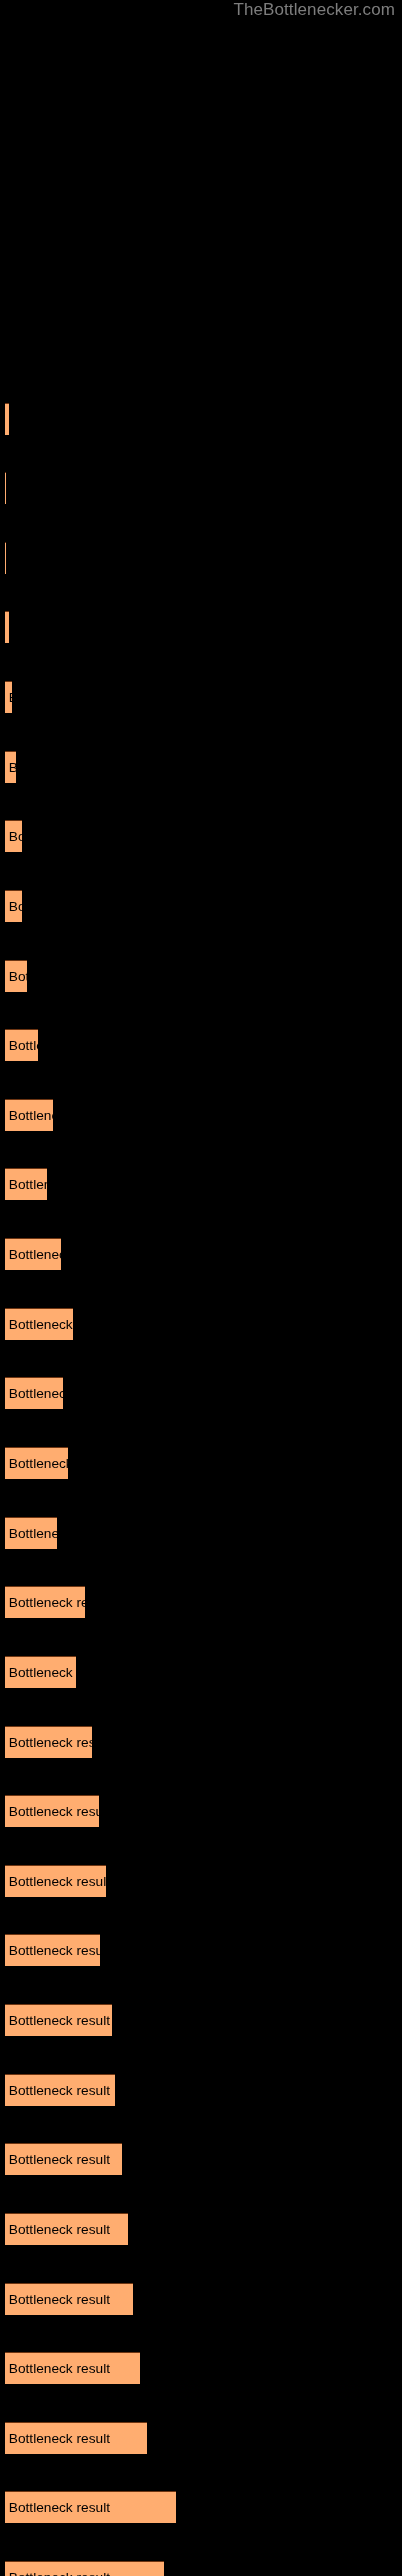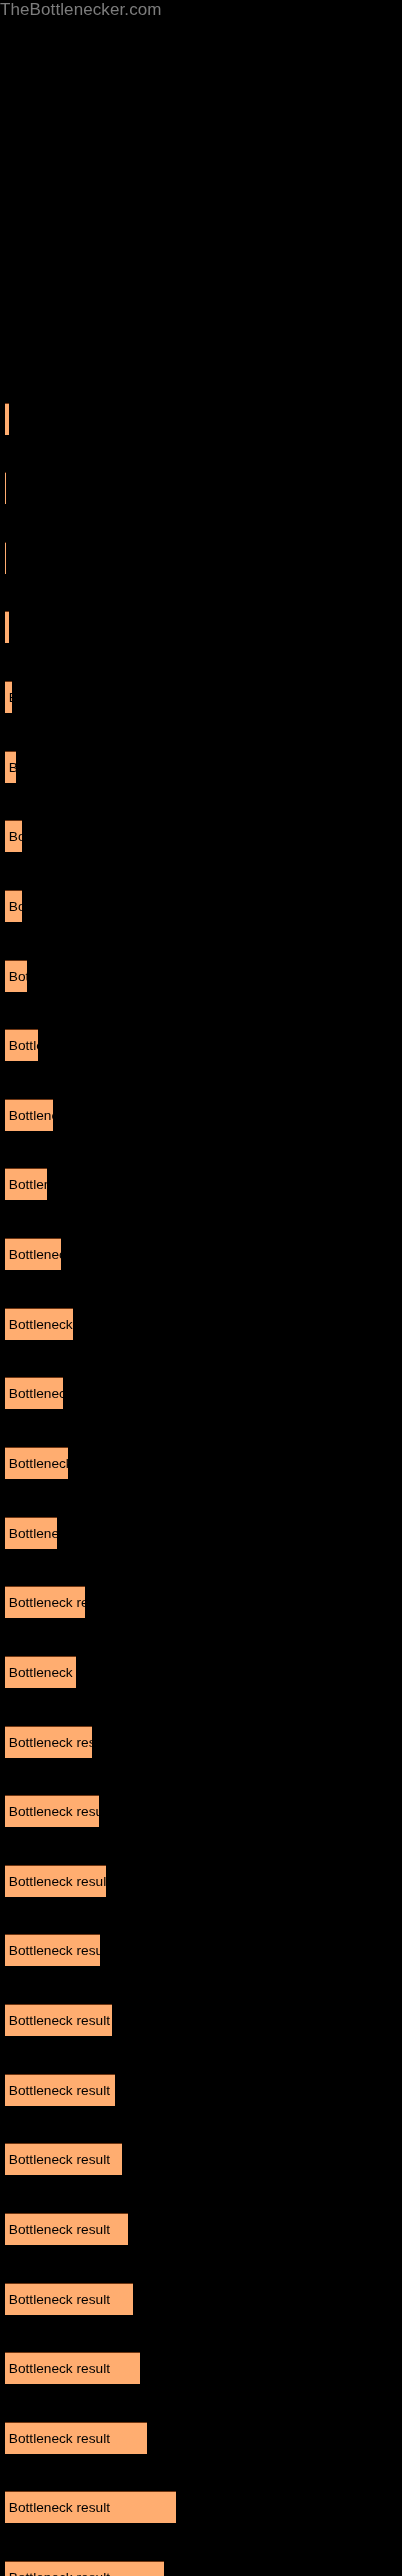--- a/index.html
+++ b/index.html
@@ -21,20 +21,21 @@
   #site-header {
     position: absolute;
     left: 0;
     top: 0;
     width: 403px;
     height: 32px;
     box-sizing: border-box;
     padding-right: 8px;
     display: flex;
     align-items: flex-start;
+    justify-content: flex-end;
   }
   #site-title {
     color: #7d7d7d;
     font-family: "Liberation Sans", sans-serif;
     font-size: 17px;
     line-height: 19.3px;
     letter-spacing: 0.1px;
     white-space: nowrap;
     user-select: none;
   }

